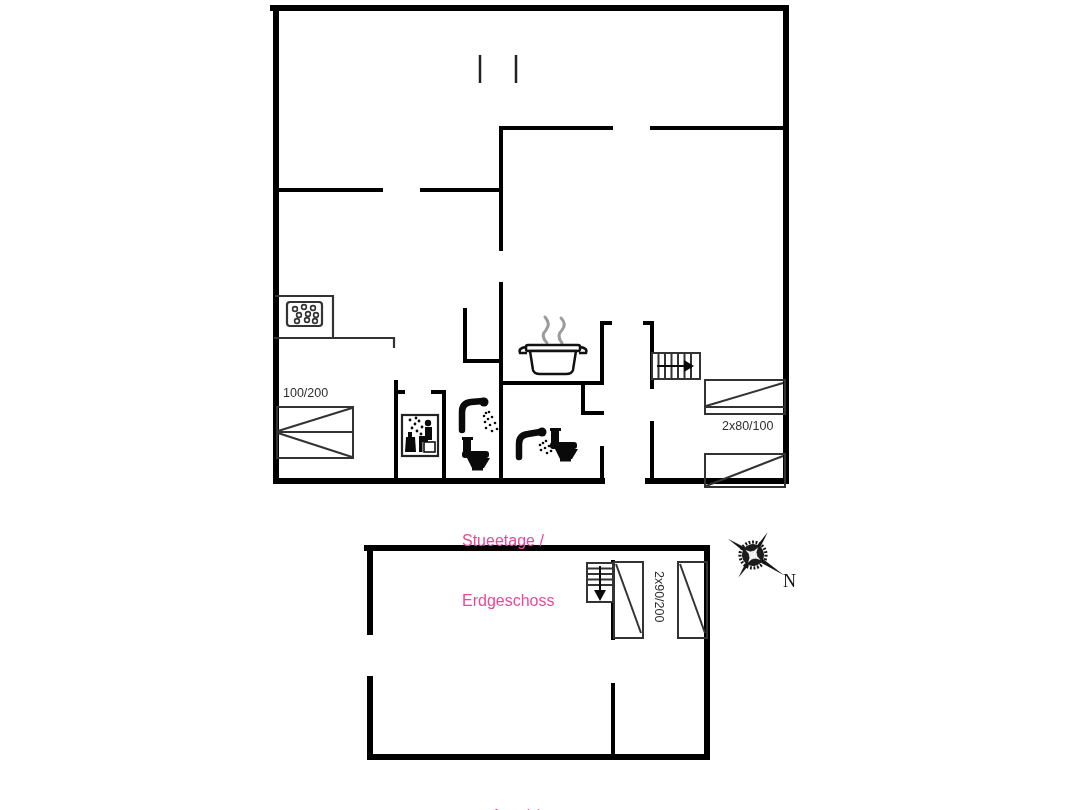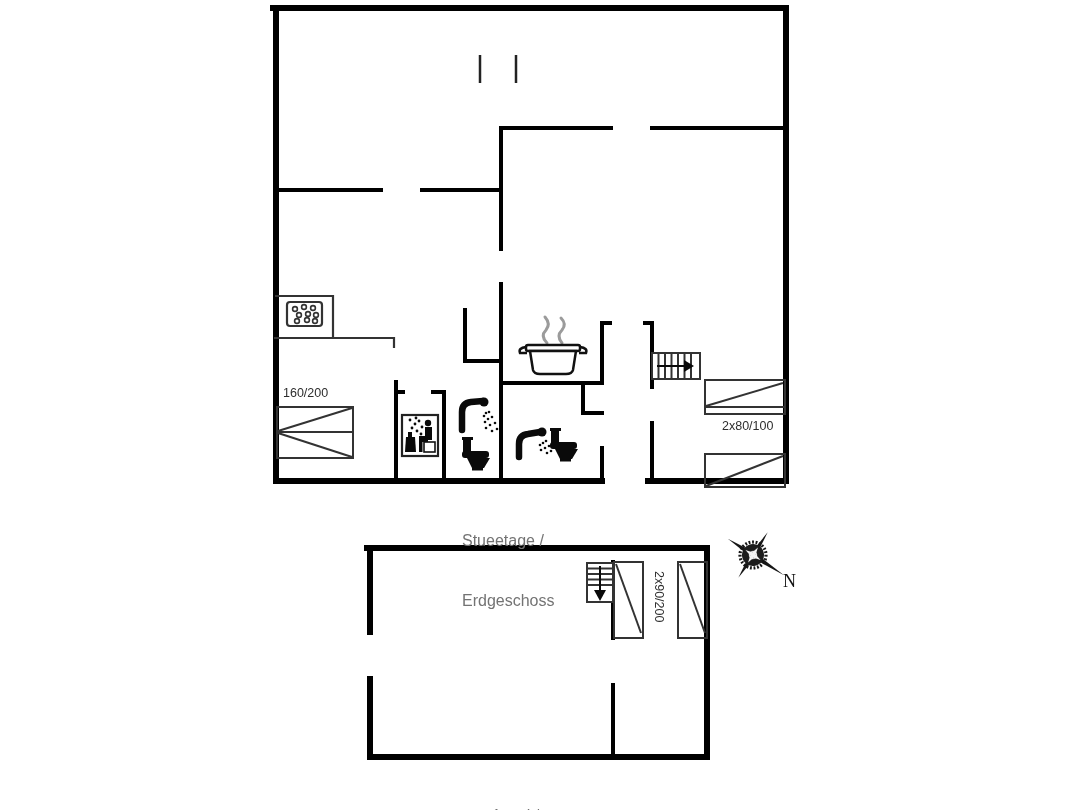--- a/index.html
+++ b/index.html
@@ -1,19 +1,19 @@
 <!DOCTYPE html>
 <html><head>
 <meta charset="utf-8">
 <style>
   html,body{margin:0;padding:0;background:#fff;}
   #stage{position:relative;width:1080px;height:810px;background:#ffffff;overflow:hidden;
          font-family:"Liberation Sans", sans-serif;}
   #plan-svg{position:absolute;left:0;top:0;}
-  .floor-label{position:absolute;font-size:16px;line-height:20px;color:#737373;white-space:pre;}
+  .floor-label{position:absolute;font-size:16px;line-height:20px;color:#ec4899;white-space:pre;}
   .bed-label{position:absolute;font-size:12.5px;color:#2e2e2e;white-space:nowrap;}
   .bed-label.vertical{transform:rotate(90deg);transform-origin:0 0;}
   .north-label{position:absolute;font-family:"Liberation Serif", serif;font-size:18px;color:#111;}
 </style>
 </head>
 <body>
 
 <div id="stage">
 
 <svg id="plan-svg" width="1080" height="810" viewBox="0 0 1080 810">
@@ -228,21 +228,21 @@
 <div class="floor-label" style="left:462px;top:491px;">
   <div>Stueetage /</div>
   <div>Erdgeschoss</div>
 </div>
 
 <div class="floor-label" style="left:492px;top:766px;">
   <div>1. sal /</div>
   
 </div>
 
-<div class="bed-label" style="left:283px;top:386px;">160/200</div>
+<div class="bed-label" style="left:283px;top:386px;">100/200</div>
 
 <div class="bed-label" style="left:722px;top:419px;">2x80/100</div>
 
 <div class="bed-label vertical" style="left:666px;top:571px;">2x90/200</div>
 
 <div class="north-label" style="left:783px;top:571px;">N</div>
 
 </div>
 
 </body></html>

